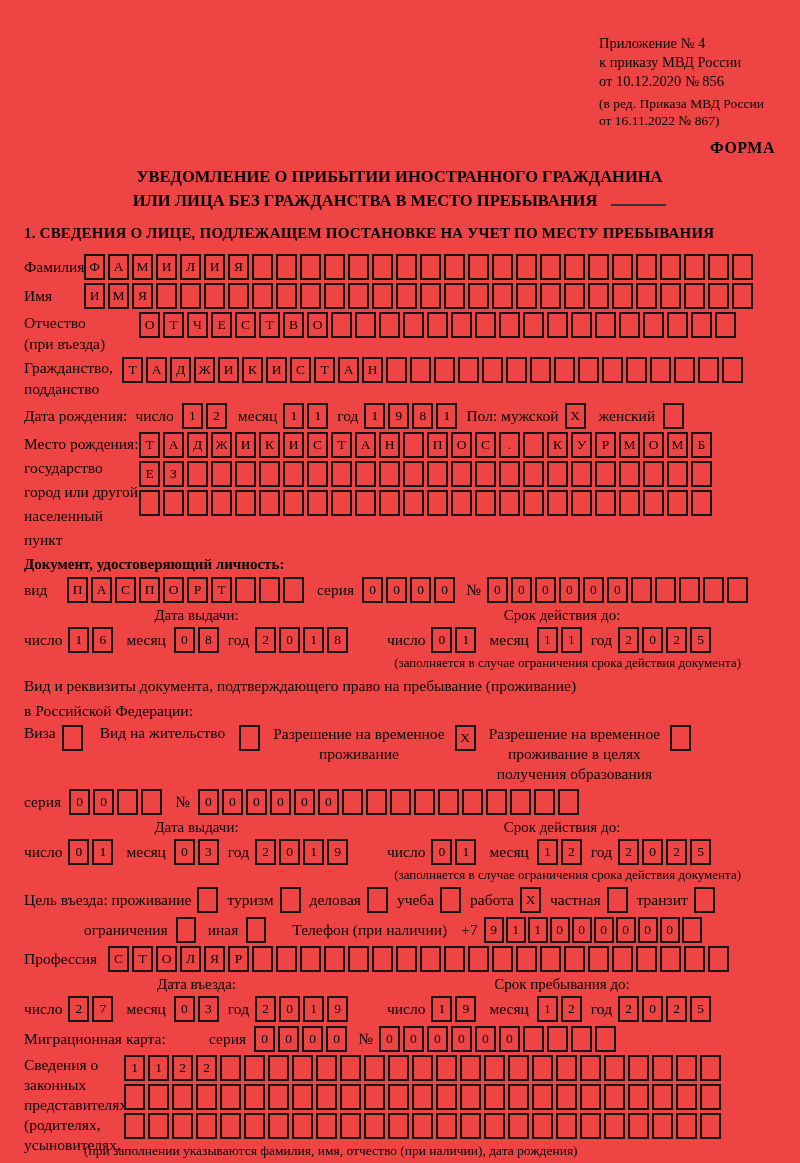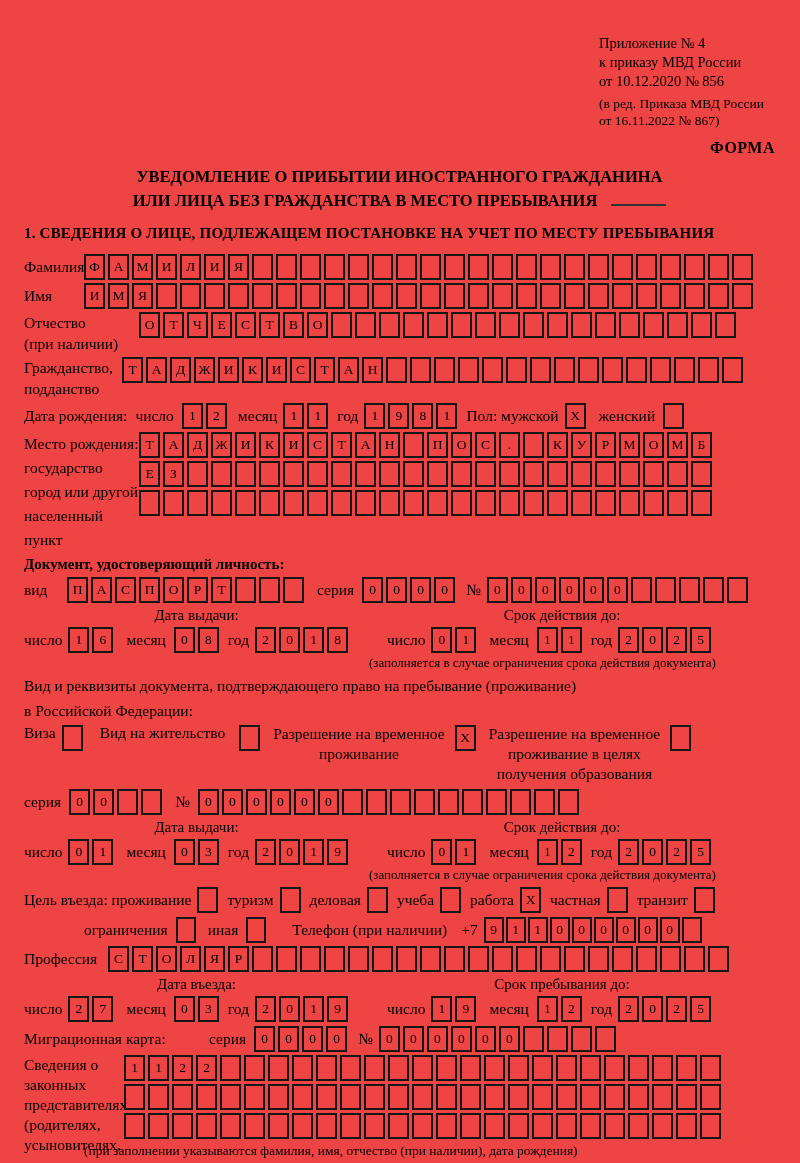--- a/index.html
+++ b/index.html
@@ -35,21 +35,21 @@
   .doc-heading{font-weight:bold;font-size:15px;margin:2px 0 4px 0;}
   .bp-block{display:flex;align-items:flex-start;margin-bottom:4px;}
   .bp-labels{width:115px;line-height:24px;flex:0 0 auto;}
   .bp-cells .cells{margin-bottom:3px;}
   .date-pair{display:flex;margin-bottom:3px;}
   .date-col{flex:0 0 auto;}
   .date-col.left{width:345px;}
   .date-col.right{width:386px;}
   .date-caption{text-align:center;font-size:15px;line-height:19px;}
   .date-fields{display:flex;align-items:center;margin-top:2px;}
-  .date-note{font-size:13px;padding-right:14px;margin-top:2px;line-height:16px;}
+  .date-note{font-size:13px;text-align:right;padding-right:14px;margin-top:2px;line-height:16px;}
   .restext{line-height:23px;margin-bottom:2px;}
   .opt-text{text-align:center;margin:0 10px;line-height:20px;flex:0 0 auto;}
   .cb{margin-top:1px;}
   .legal-block{display:flex;align-items:flex-start;margin-top:2px;}
   .legal-labels{width:100px;line-height:20px;flex:0 0 auto;}
   .legal-cells .cells{margin-bottom:3px;}
   .legal-note{font-size:13.5px;margin-top:4px;margin-left:-40px;white-space:nowrap;}
   .phone-prefix{font-size:15.5px;margin:0 6px 0 14px;}
 </style>
 </head>
@@ -138,21 +138,21 @@
         <span class="cell"></span>
         <span class="cell"></span>
         <span class="cell"></span>
         <span class="cell"></span>
       </span>
   </div>
 
   <div class="row top">
     <div class="lbl-block w115">
       <div>Отчество</div>
-      <div>(при наличии)</div>
+      <div>(при въезда)</div>
     </div>
     <span class="cells">
         <span class="cell">О</span>
         <span class="cell">Т</span>
         <span class="cell">Ч</span>
         <span class="cell">Е</span>
         <span class="cell">С</span>
         <span class="cell">Т</span>
         <span class="cell">В</span>
         <span class="cell">О</span>

